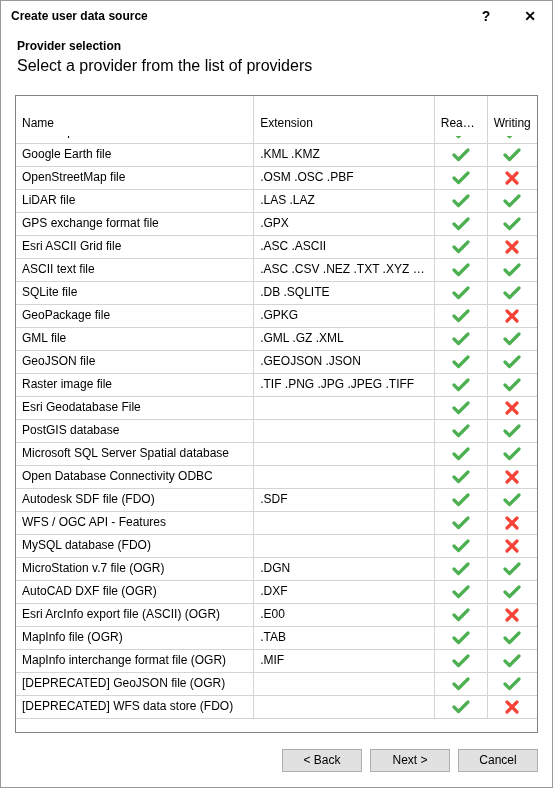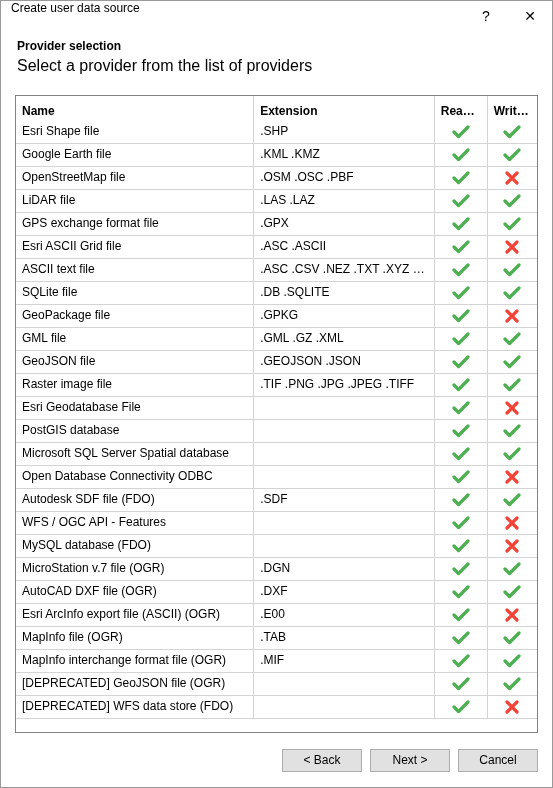--- a/index.html
+++ b/index.html
@@ -11,23 +11,24 @@
     background: #fff;
     color: #000;
   }
   .window {
     width: 553px; height: 788px;
     border: 1px solid #999;
     display: flex; flex-direction: column;
     background: #fff;
   }
   .titlebar {
-    display: flex; 
+    display: flex; align-items: center;
     height: 30px;
     padding: 0 0 0 10px;
+    font-weight: bold;
   }
   .titlebar .title {
     flex: 1;
     font-size: 12px;
   }
   .titlebar .tb-btn {
     width: 44px; height: 30px;
     display: flex; align-items: center; justify-content: center;
     font-size: 14px;
     cursor: pointer;
@@ -76,23 +77,23 @@
     text-align: left;
     padding: 3px 6px 4px 6px;
     font-size: 12px;
     height: 23px;
     overflow: hidden; text-overflow: ellipsis; white-space: nowrap;
   }
   th:first-child, td:first-child { border-left: none; }
   th:last-child, td:last-child { border-right: none; }
   thead th {
     background: #fff;
-    font-weight: bold;
+    font-weight: normal;
     border-top: none;
-    position: sticky; top: 4px;
+    position: sticky; top: 16px;
     height: 24px;
   }
   tbody tr:first-child td { border-top: none; }
   td.center { text-align: center; padding: 0; }
   .icon-check svg { display: inline-block; vertical-align: middle; }
   .icon-cross svg { display: inline-block; vertical-align: middle; }
 
   .footer {
     height: 54px;
     display: flex; align-items: center; justify-content: flex-end;

